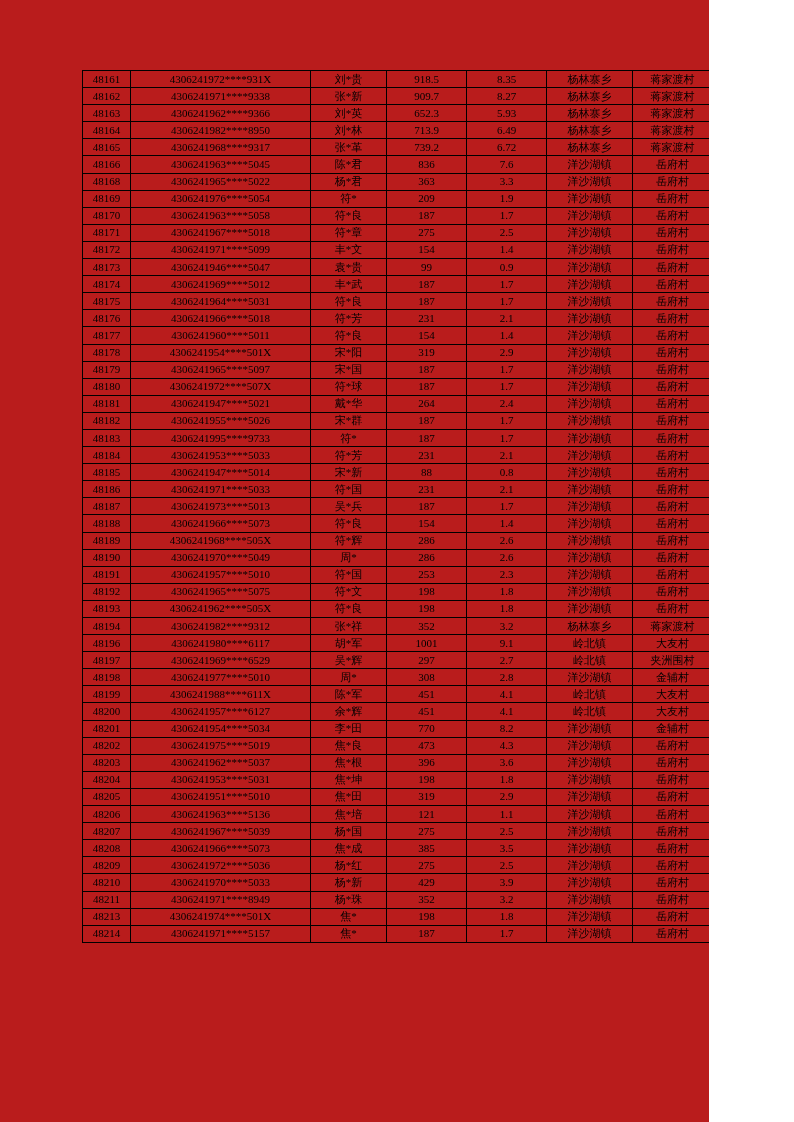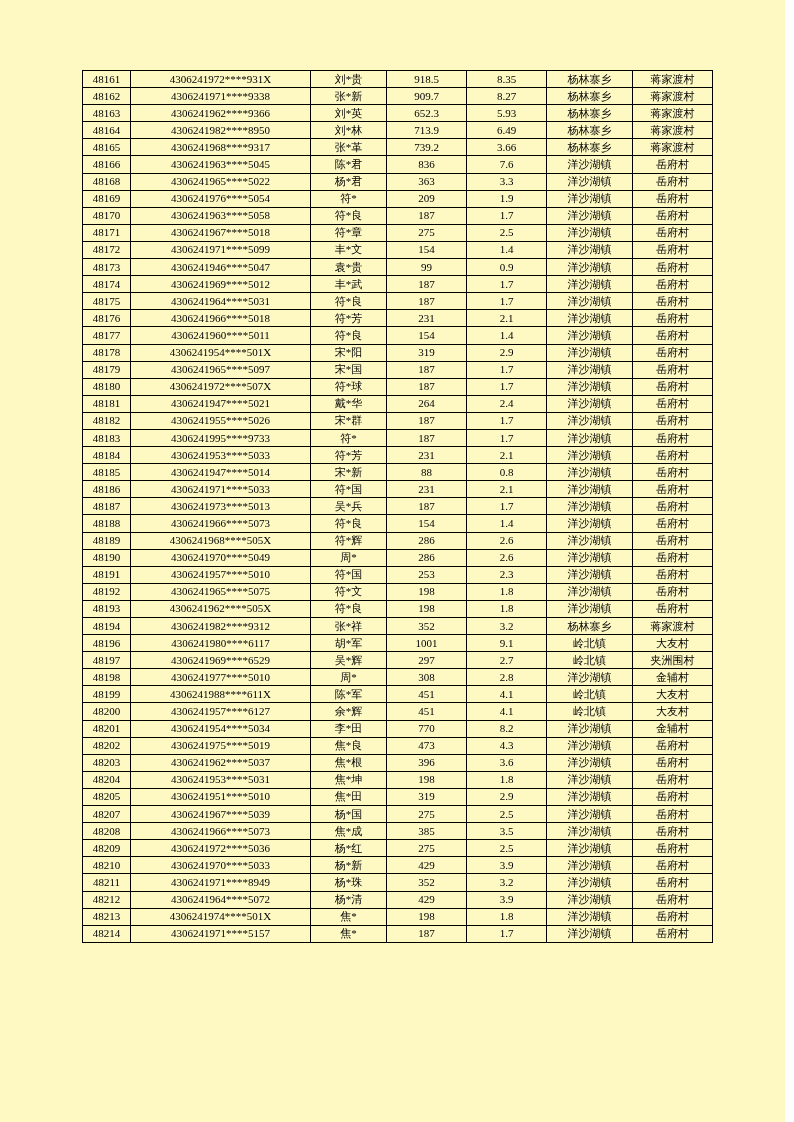--- a/index.html
+++ b/index.html
@@ -3,23 +3,23 @@
 <meta charset="utf-8">
 <style>
   html, body {
     margin: 0;
     padding: 0;
     background: #ffffff;
     font-family: "Liberation Serif", "DejaVu Serif", serif;
   }
   .page {
     position: relative;
-    width: 785px;
+    width: 709px;
     height: 1122px;
-    background: #fef9c3;
+    background: #b91c1c;
     overflow: hidden;
   }
   table.records {
     position: absolute;
     left: 82px;
     top: 70px;
     border-collapse: collapse;
     table-layout: fixed;
     width: 630px;
     font-size: 11px;
@@ -92,21 +92,21 @@
           <td>713.9</td>
           <td>6.49</td>
           <td>杨林寨乡</td>
           <td>蒋家渡村</td>
         </tr>
         <tr>
           <td>48165</td>
           <td>4306241968****9317</td>
           <td>张*革</td>
           <td>739.2</td>
-          <td>3.66</td>
+          <td>6.72</td>
           <td>杨林寨乡</td>
           <td>蒋家渡村</td>
         </tr>
         <tr>
           <td>48166</td>
           <td>4306241963****5045</td>
           <td>陈*君</td>
           <td>836</td>
           <td>7.6</td>
           <td>洋沙湖镇</td>
@@ -439,20 +439,29 @@
         <tr>
           <td>48205</td>
           <td>4306241951****5010</td>
           <td>焦*田</td>
           <td>319</td>
           <td>2.9</td>
           <td>洋沙湖镇</td>
           <td>岳府村</td>
         </tr>
         <tr>
+          <td>48206</td>
+          <td>4306241963****5136</td>
+          <td>焦*培</td>
+          <td>121</td>
+          <td>1.1</td>
+          <td>洋沙湖镇</td>
+          <td>岳府村</td>
+        </tr>
+        <tr>
           <td>48207</td>
           <td>4306241967****5039</td>
           <td>杨*国</td>
           <td>275</td>
           <td>2.5</td>
           <td>洋沙湖镇</td>
           <td>岳府村</td>
         </tr>
         <tr>
           <td>48208</td>
@@ -484,29 +493,20 @@
         <tr>
           <td>48211</td>
           <td>4306241971****8949</td>
           <td>杨*珠</td>
           <td>352</td>
           <td>3.2</td>
           <td>洋沙湖镇</td>
           <td>岳府村</td>
         </tr>
         <tr>
-          <td>48212</td>
-          <td>4306241964****5072</td>
-          <td>杨*清</td>
-          <td>429</td>
-          <td>3.9</td>
-          <td>洋沙湖镇</td>
-          <td>岳府村</td>
-        </tr>
-        <tr>
           <td>48213</td>
           <td>4306241974****501X</td>
           <td>焦*</td>
           <td>198</td>
           <td>1.8</td>
           <td>洋沙湖镇</td>
           <td>岳府村</td>
         </tr>
         <tr>
           <td>48214</td>

